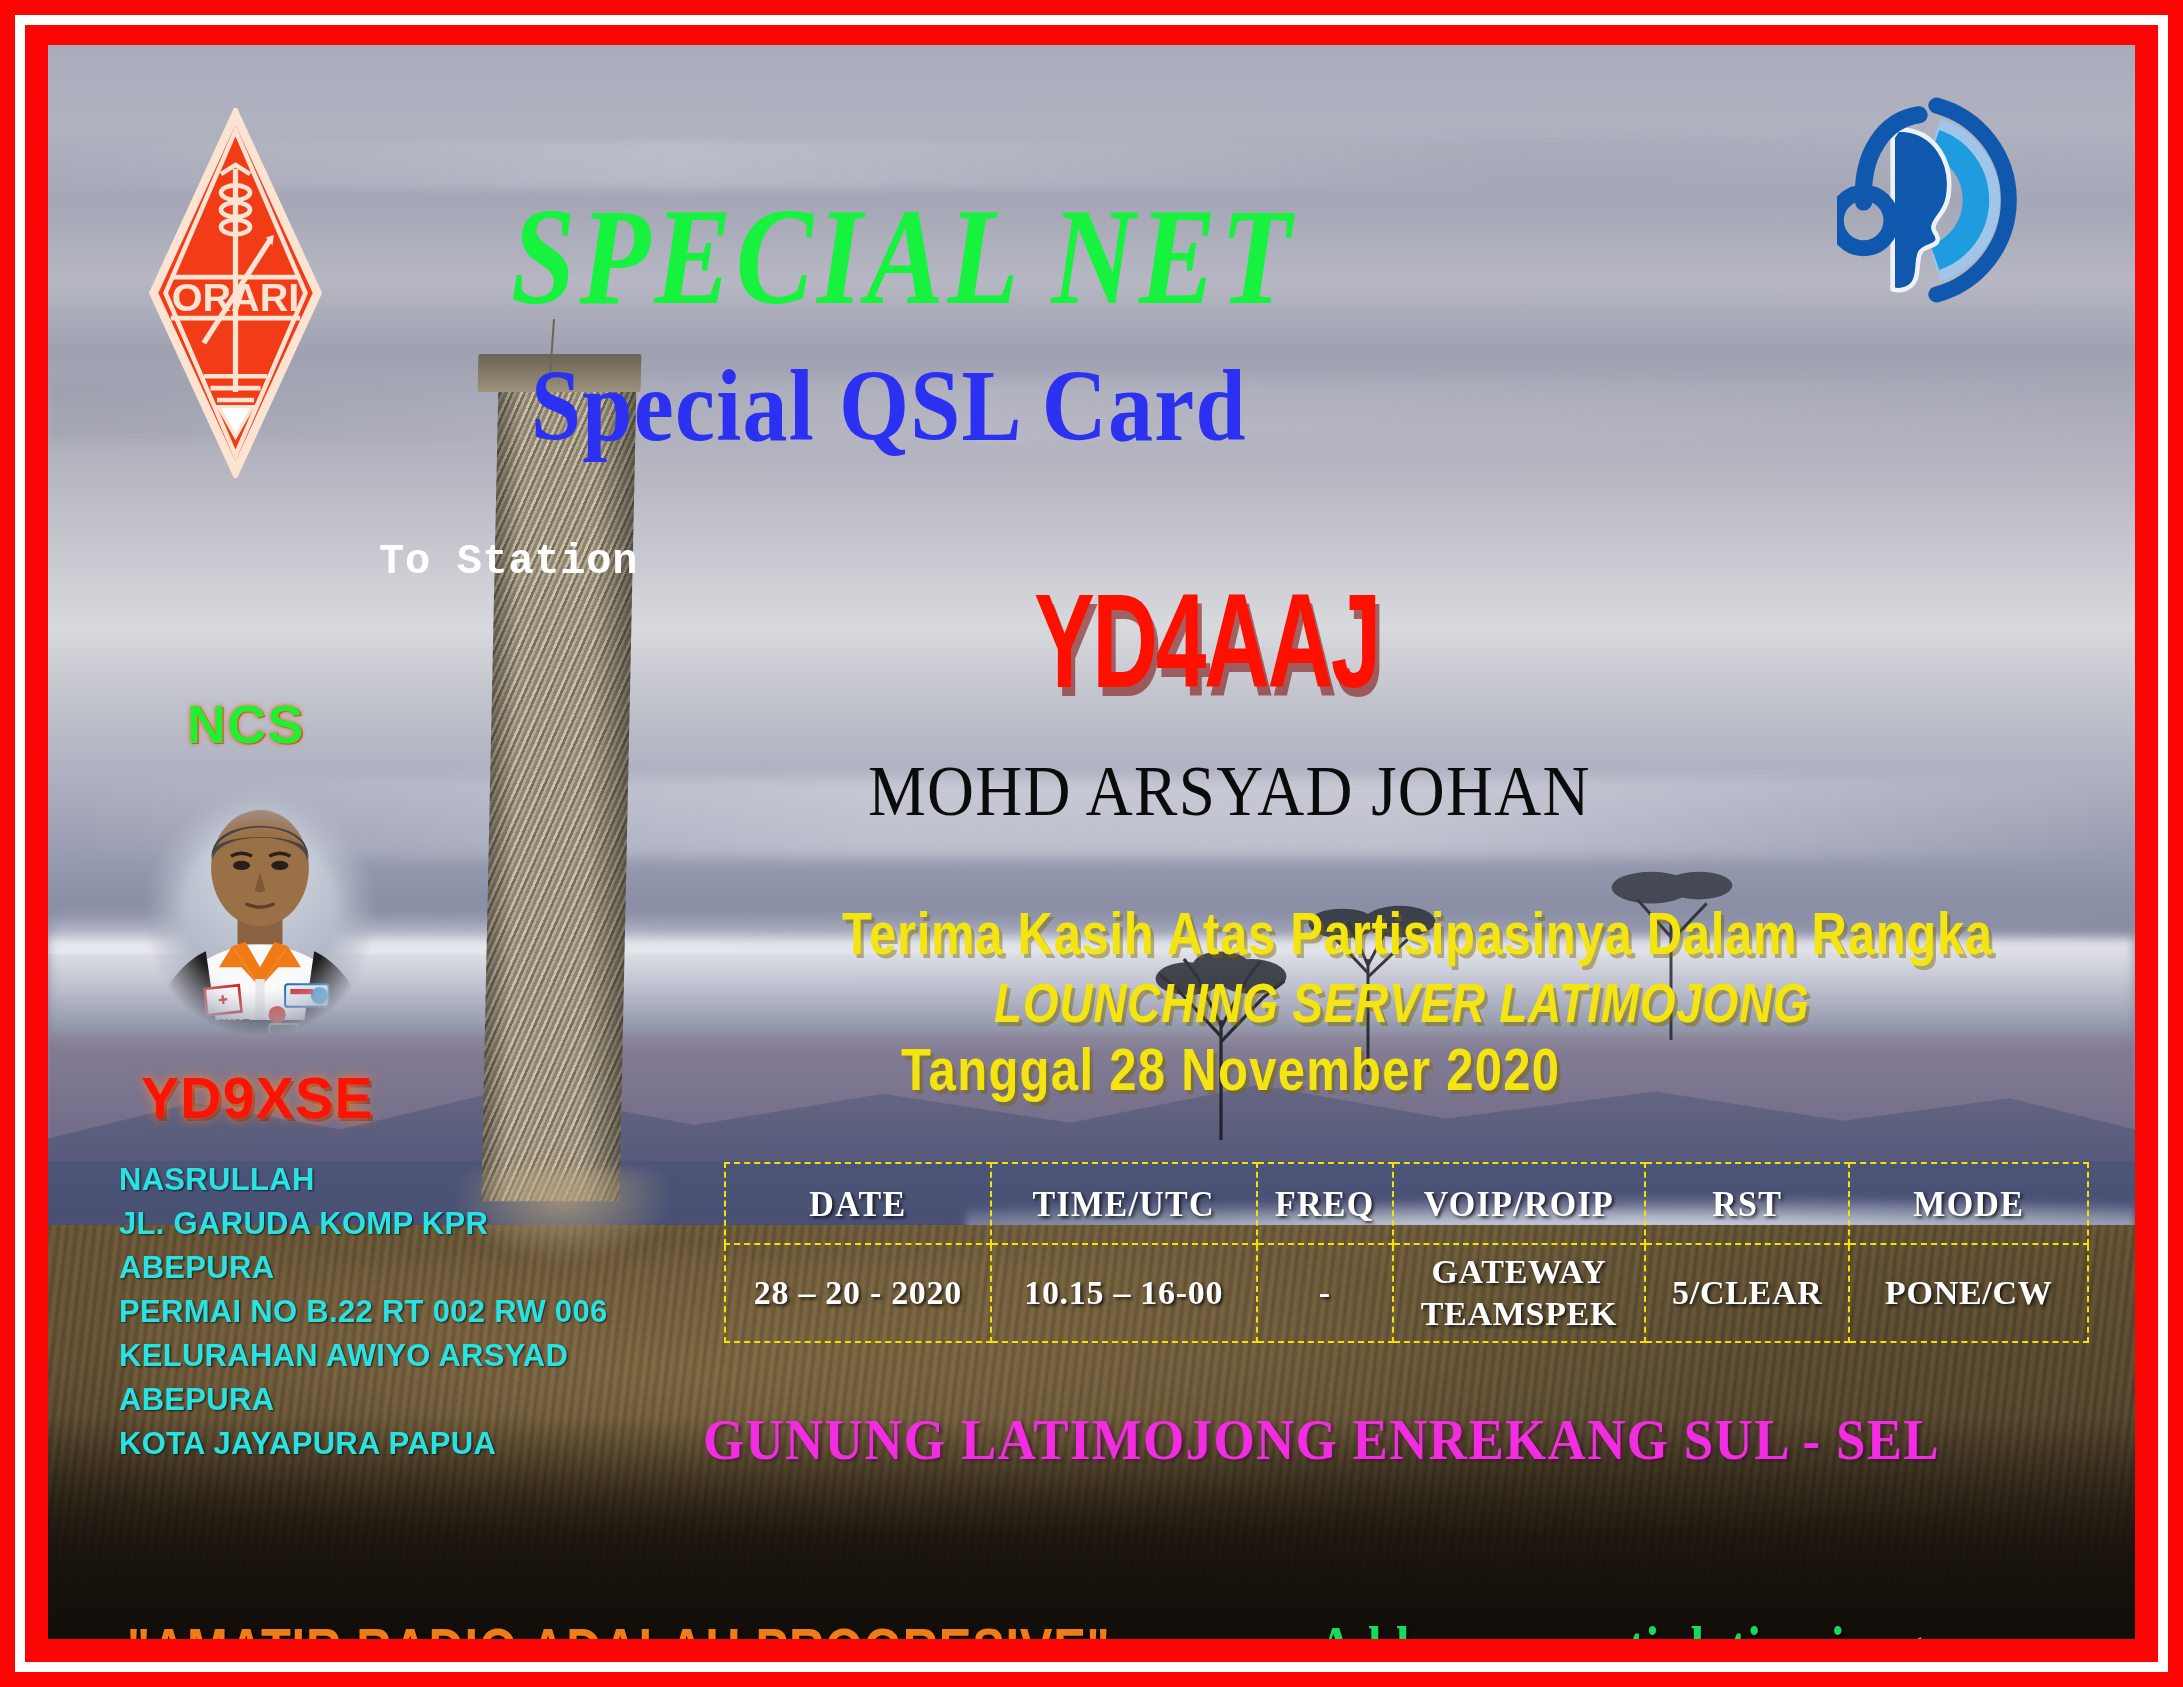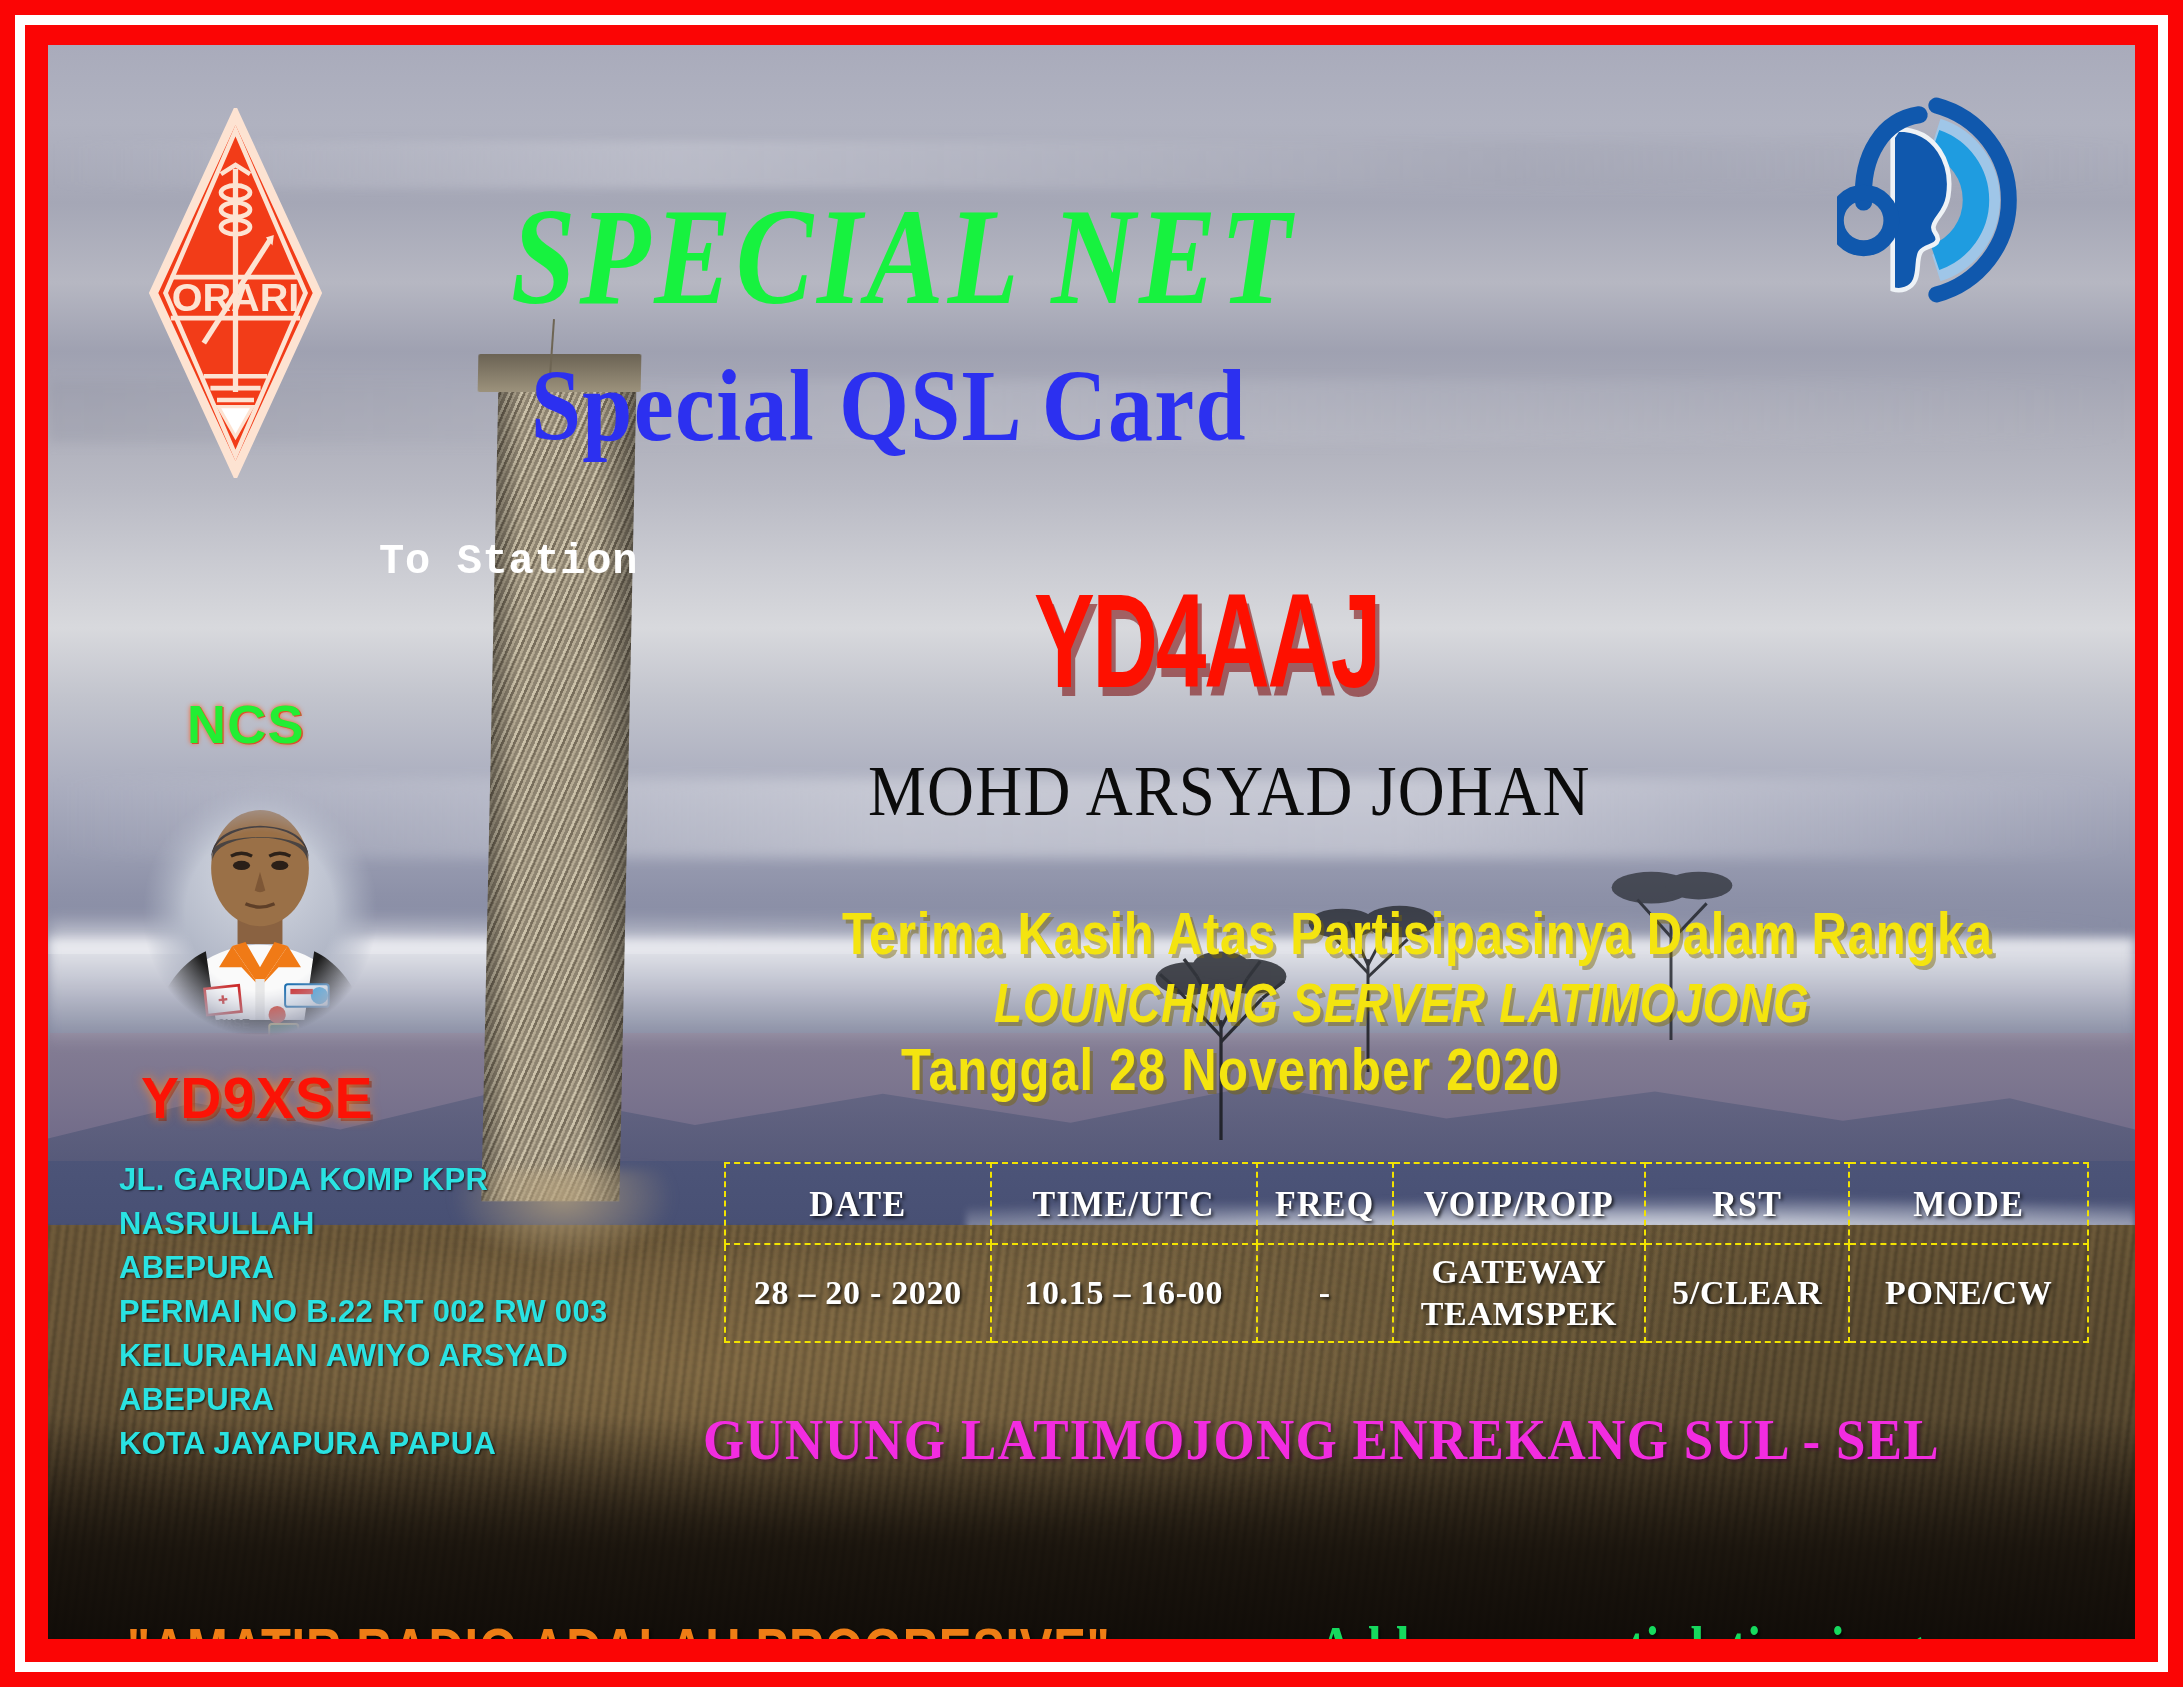--- a/index.html
+++ b/index.html
@@ -454,24 +454,24 @@
         <circle cx="236" cy="372" r="13" fill="#d83b2a"></circle>
         <rect x="224" y="386" width="44" height="34" rx="4" fill="#1e6b3a" stroke="#d7bb52" stroke-width="3"></rect>
 
         <text x="120" y="392" font-family="Liberation Sans, sans-serif" font-size="19" font-weight="bold" fill="#2e2e2e">YD9XSE</text>
       </svg>
     </div>
 
     <div class="t ncs-call">YD9XSE</div>
 
     <div class="t addr">
+      <div>NASRULLAH</div>
       <div>JL. GARUDA KOMP KPR</div>
-      <div>NASRULLAH</div>
       <div>ABEPURA</div>
-      <div>PERMAI NO B.22 RT 002 RW 003</div>
+      <div>PERMAI NO B.22 RT 002 RW 006</div>
       <div>KELURAHAN AWIYO ARSYAD</div>
       <div>ABEPURA</div>
       <div>KOTA JAYAPURA PAPUA</div>
     </div>
 
     <table class="qtable">
       <thead>
         <tr>
           <th class="col-date">DATE</th>
           <th class="col-time">TIME/UTC</th>

